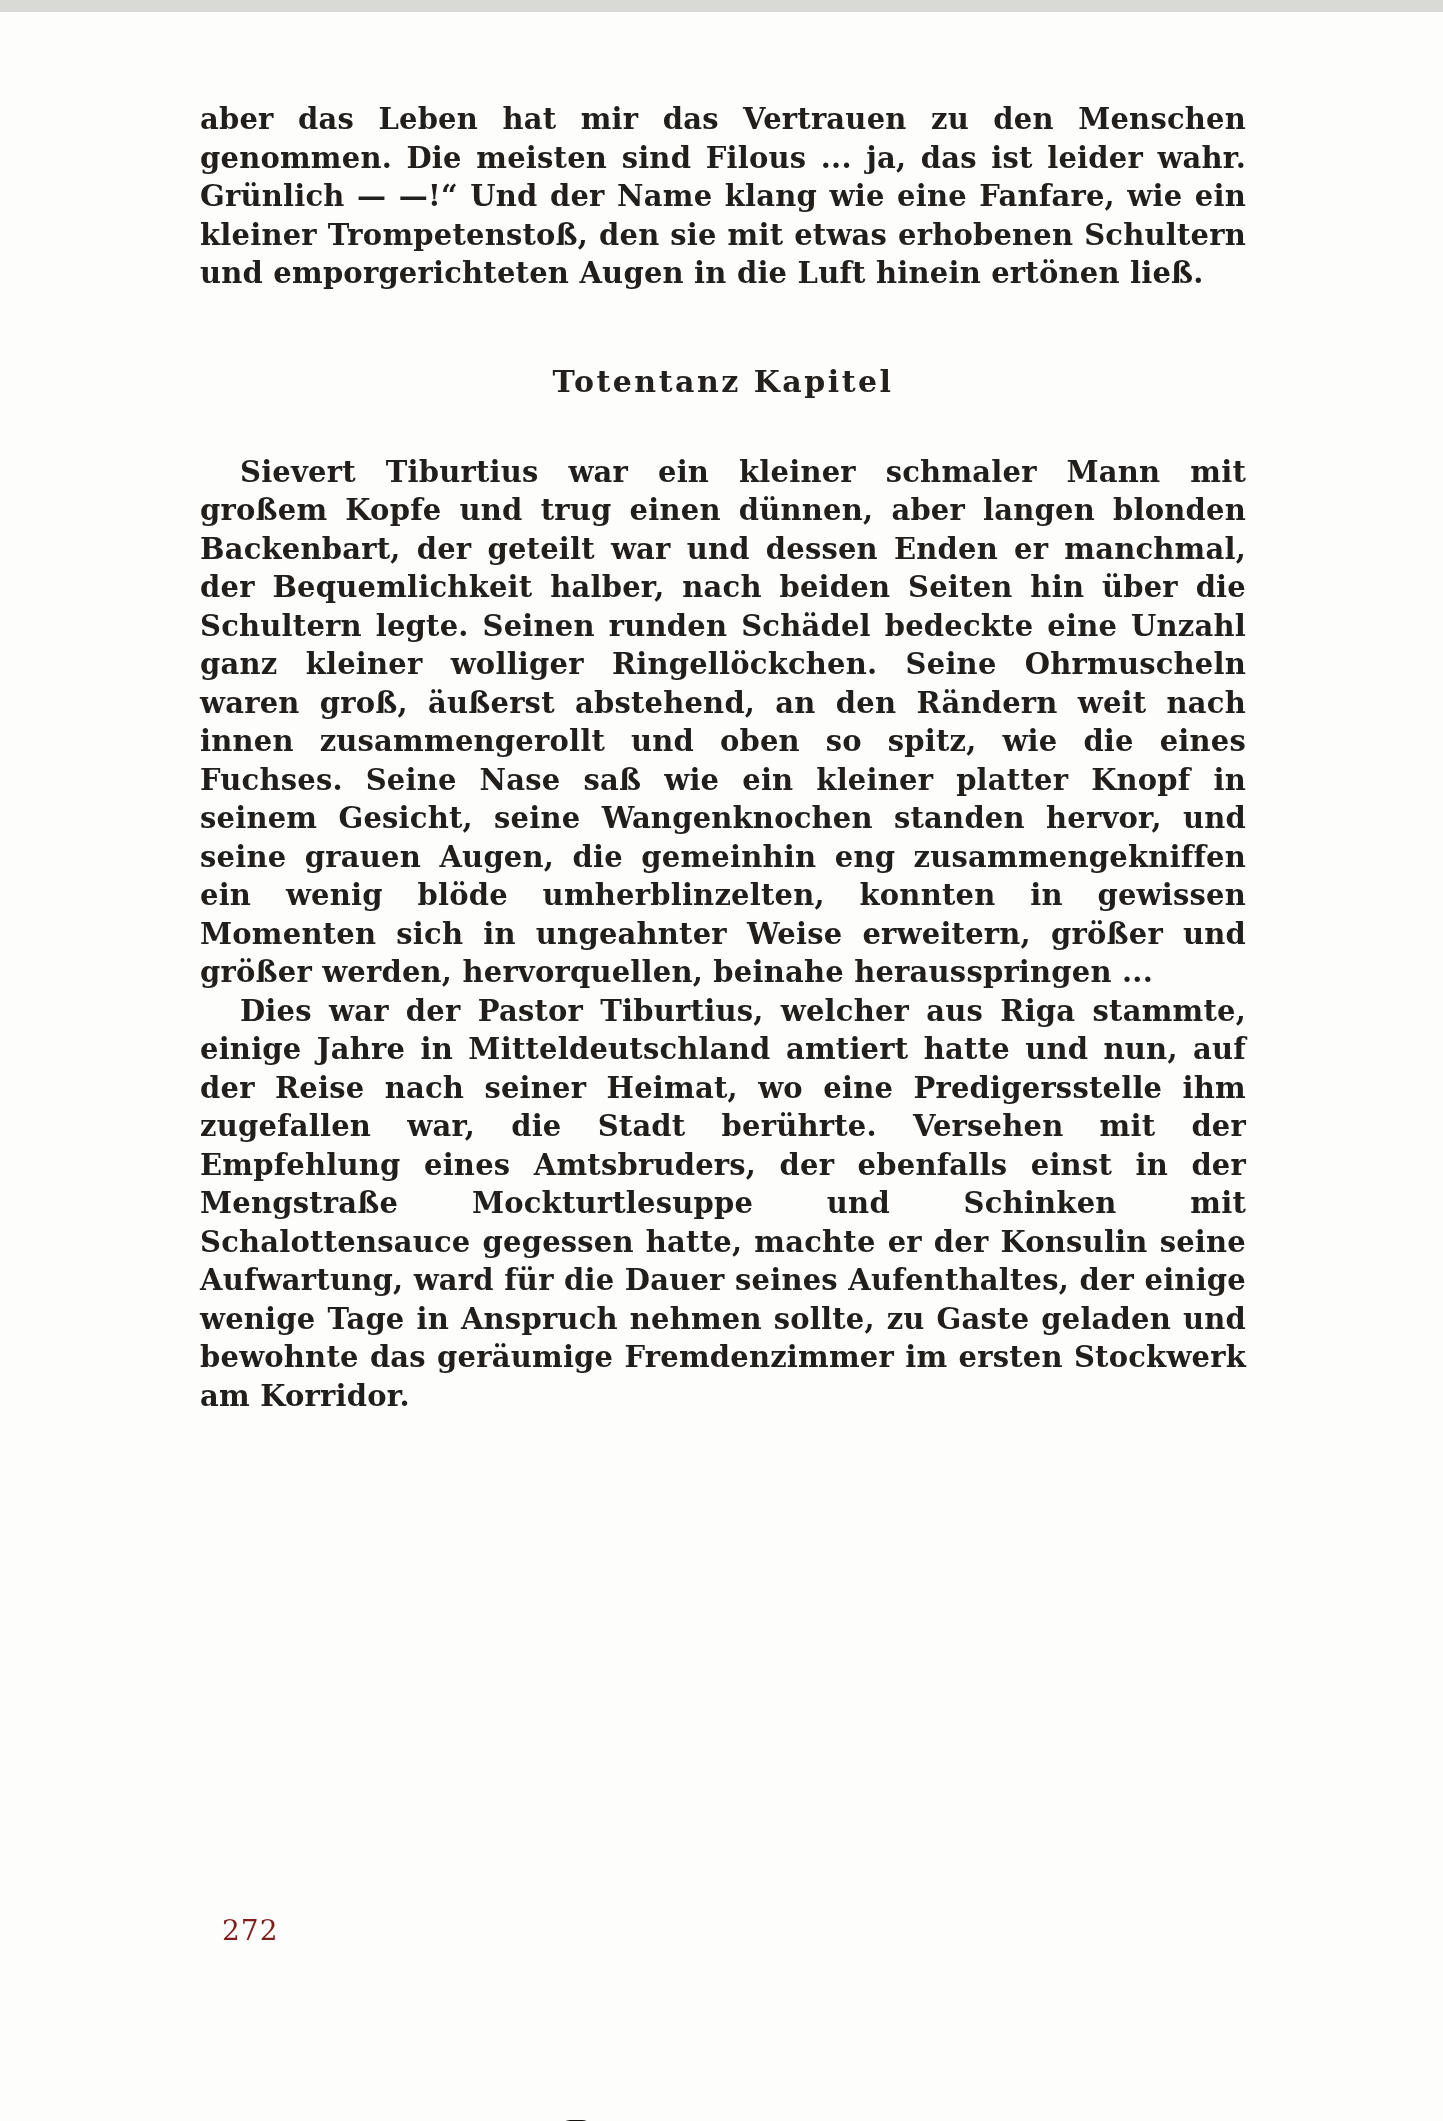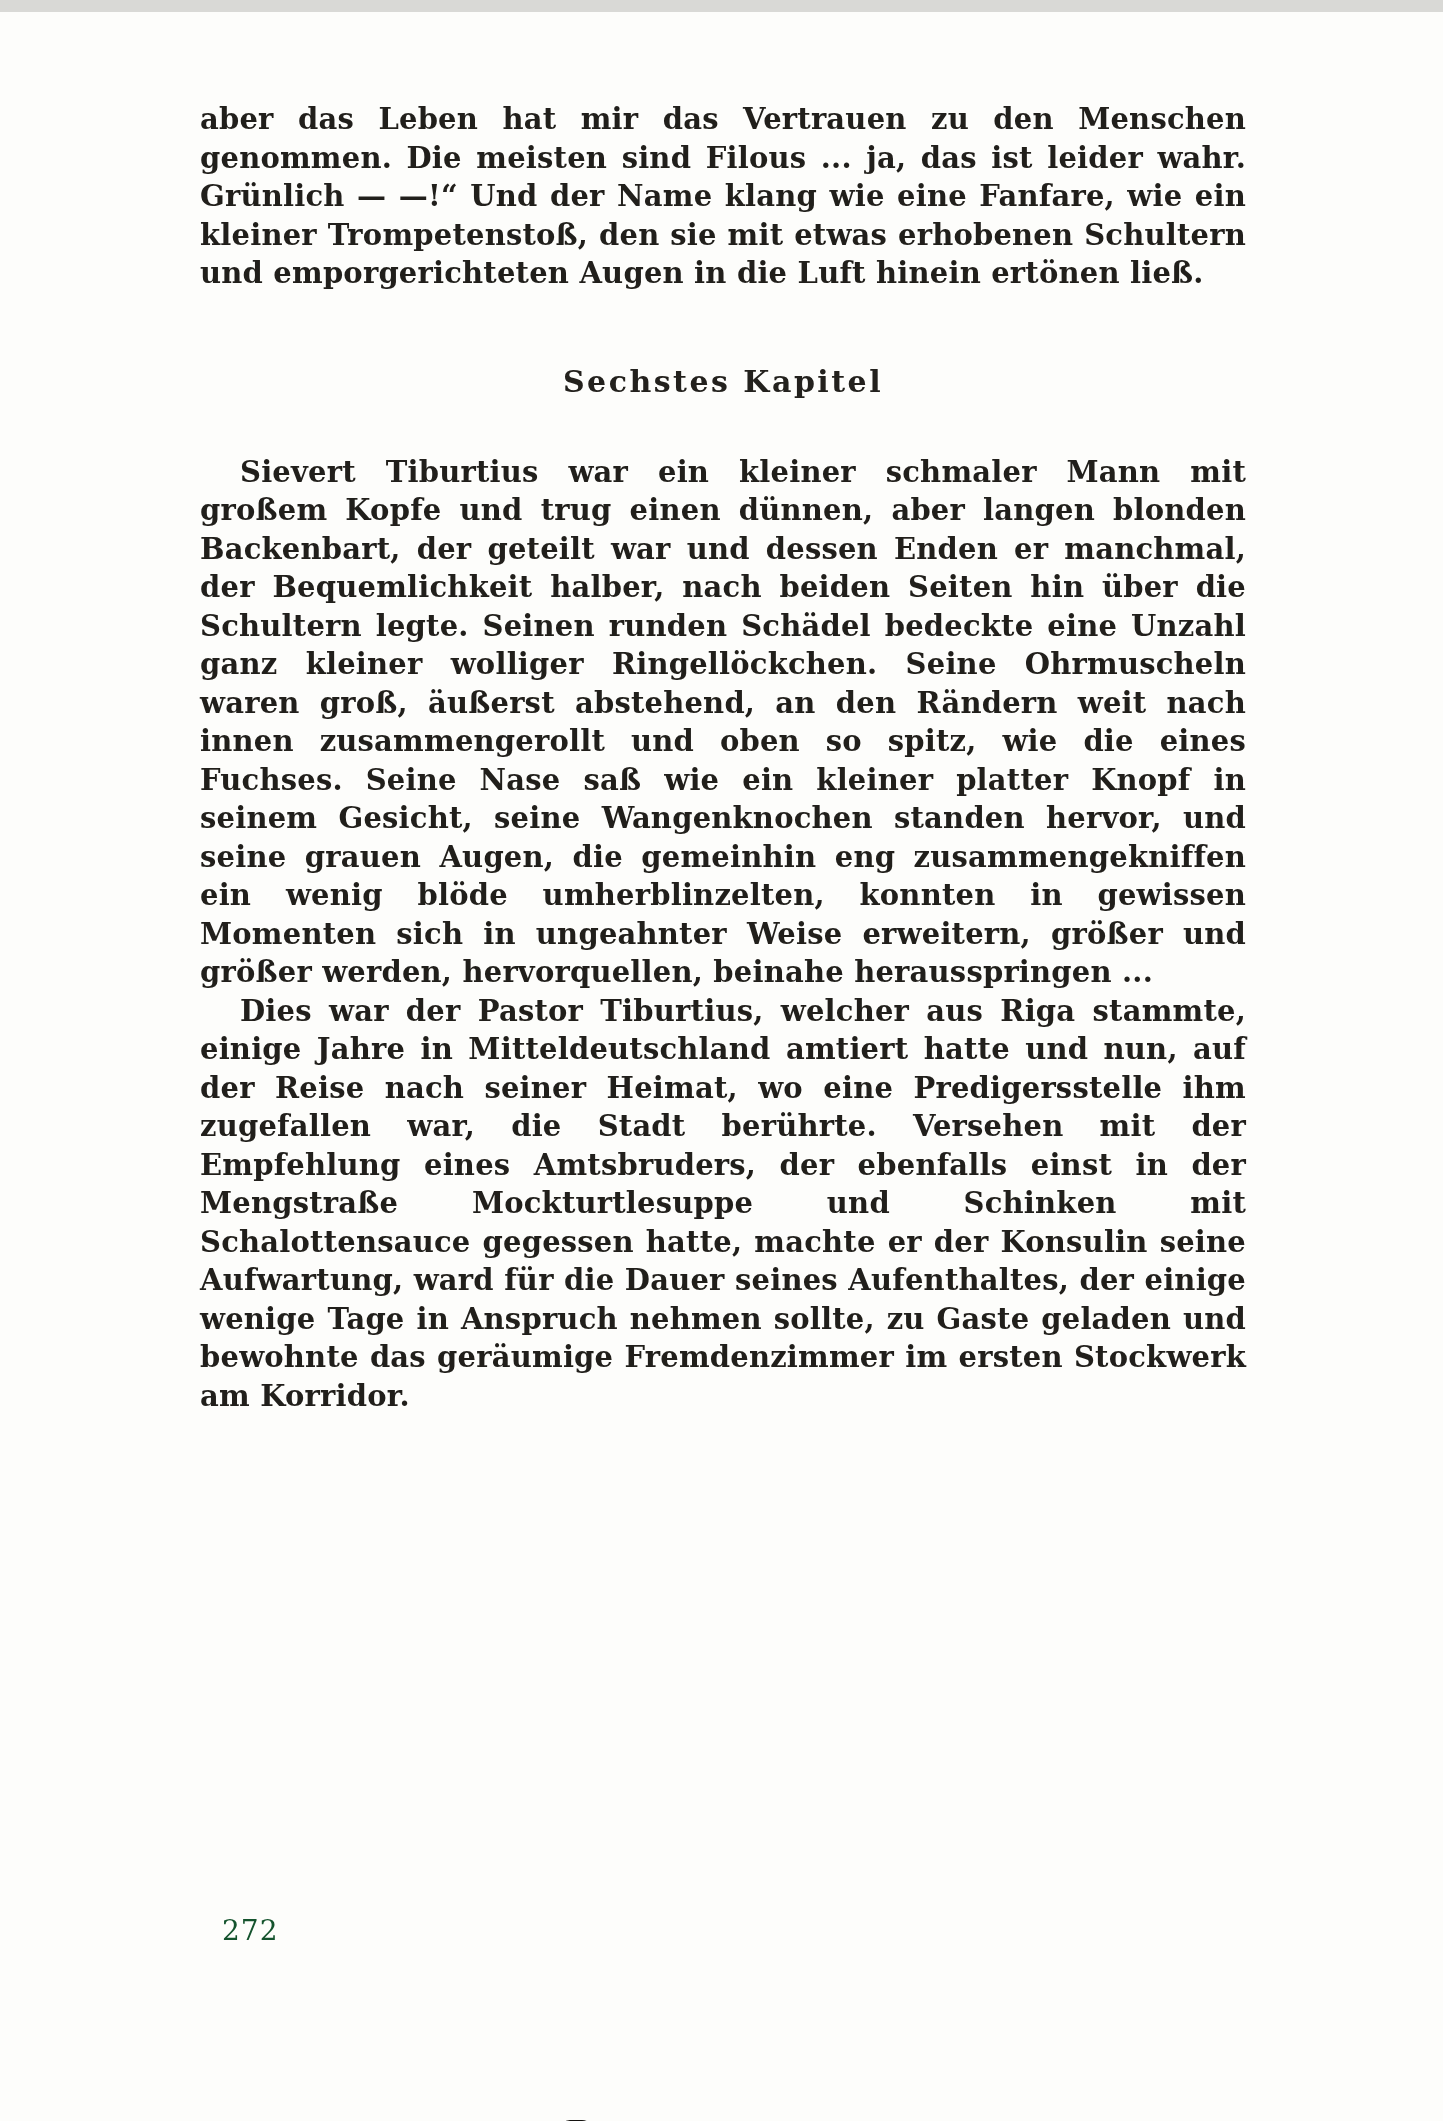--- a/index.html
+++ b/index.html
@@ -45,37 +45,37 @@
     color: #23211d;
   }
   .page-number {
     position: absolute;
     left: 222px;
     top: 1902px;
     font-family: "DejaVu Serif", serif;
     font-weight: normal;
     font-size: 28px;
     letter-spacing: 1px;
-    color: #14532d;
+    color: #7f1d1d;
   }
   .scan-artifact {
     position: absolute;
     left: 560px;
     top: 2108px;
     width: 34px;
     height: 20px;
     background: #14120f;
     border-radius: 10px 12px 2px 2px;
   }
 </style>
 </head>
 <body>
 
 <div class="page">
   <div class="text-block">
     <p class="body-text">aber das Leben hat mir das Vertrauen zu den Menschen genommen. Die meisten sind Filous ... ja, das ist leider wahr. Grünlich — —!“ Und der Name klang wie eine Fanfare, wie ein kleiner Trompetenstoß, den sie mit etwas erhobenen Schultern und emporgerichteten Augen in die Luft hinein ertönen ließ.</p>
-    <h2 class="chapter-heading">Sechstes Kapitel</h2>
+    <h2 class="chapter-heading">Totentanz Kapitel</h2>
     <p class="body-text indent">Sievert Tiburtius war ein kleiner schmaler Mann mit großem Kopfe und trug einen dünnen, aber langen blonden Backenbart, der geteilt war und dessen Enden er manchmal, der Bequemlichkeit halber, nach beiden Seiten hin über die Schultern legte. Seinen runden Schädel bedeckte eine Unzahl ganz kleiner wolliger Ringellöckchen. Seine Ohrmuscheln waren groß, äußerst abstehend, an den Rändern weit nach innen zusammengerollt und oben so spitz, wie die eines Fuchses. Seine Nase saß wie ein kleiner platter Knopf in seinem Gesicht, seine Wangenknochen standen hervor, und seine grauen Augen, die gemeinhin eng zusammengekniffen ein wenig blöde umherblinzelten, konnten in gewissen Momenten sich in ungeahnter Weise erweitern, größer und größer werden, hervorquellen, beinahe herausspringen ...</p>
     <p class="body-text indent">Dies war der Pastor Tiburtius, welcher aus Riga stammte, einige Jahre in Mitteldeutschland amtiert hatte und nun, auf der Reise nach seiner Heimat, wo eine Predigersstelle ihm zugefallen war, die Stadt berührte. Versehen mit der Empfehlung eines Amtsbruders, der ebenfalls einst in der Mengstraße Mockturtlesuppe und Schinken mit Schalottensauce gegessen hatte, machte er der Konsulin seine Aufwartung, ward für die Dauer seines Aufenthaltes, der einige wenige Tage in Anspruch nehmen sollte, zu Gaste geladen und bewohnte das geräumige Fremdenzimmer im ersten Stockwerk am Korridor.</p>
   </div>
   <div class="page-number">272</div>
   <div class="scan-artifact"></div>
 </div>
 
 </body></html>

